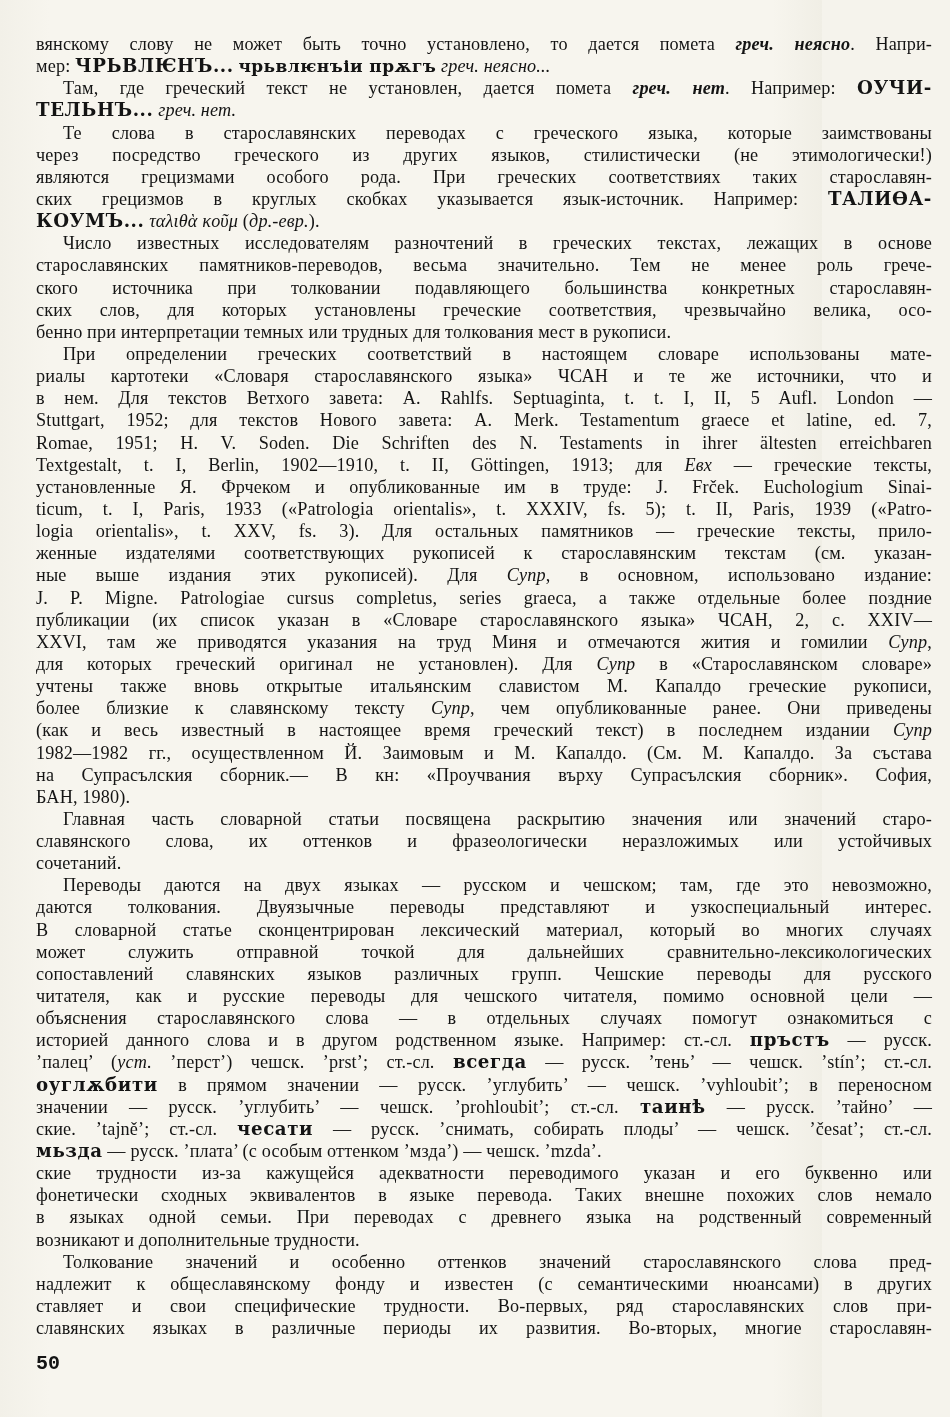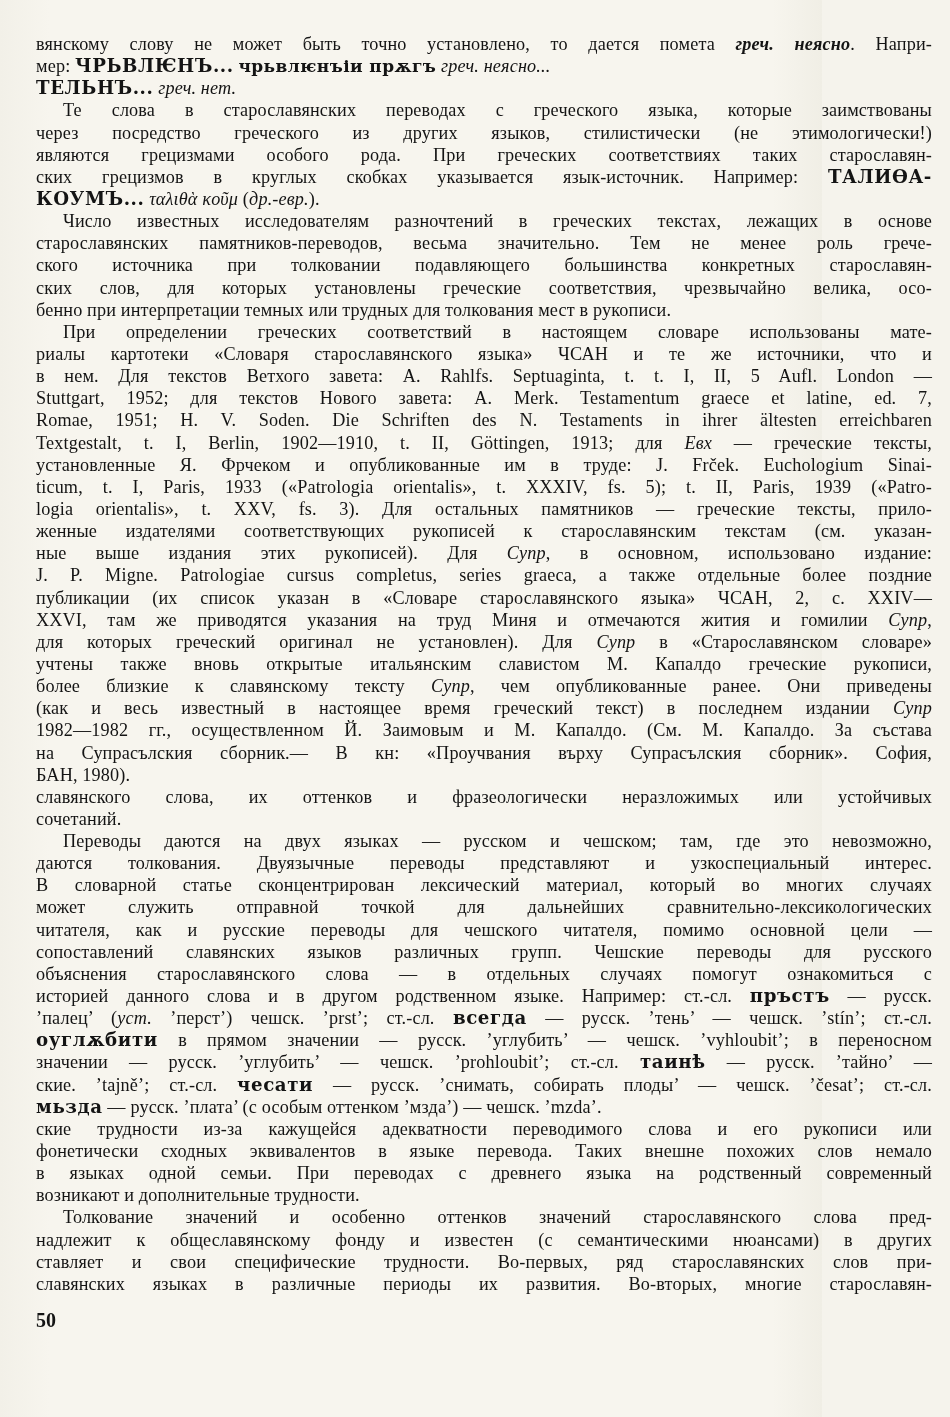--- a/index.html
+++ b/index.html
@@ -40,29 +40,31 @@
     font-family:"DejaVu Serif", serif;
     font-weight:bold;
     font-size:17px;
     letter-spacing:0.4px;
   }
   .page-number {
     margin-top:13px;
     font-size:20px;
     font-weight:bold;
     line-height:24px;
+    font-family:Liberation Mono, monospace;
   }
 </style>
 </head>
 <body>
 
 <div class="page">
   <div class="text-column">
       <div class="line jl"><span class="s-p">вянскому слову не может быть точно установлено, то дается помета </span><span class="s-bi">греч. неясно</span><span class="s-p">. Напри-</span></div>
       <div class="line"><span class="s-p">мер: </span><span class="s-cs">ЧРЬВЛѤНЪ...</span><span class="s-p"> </span><span class="s-css">чрьвлѥнъіи прѫгъ</span><span class="s-p"> </span><span class="s-i">греч. неясно...</span></div>
+      <div class="line jl ind"><span class="s-p">Там, где греческий текст не установлен, дается помета </span><span class="s-bi">греч. нет</span><span class="s-p">. Например: </span><span class="s-cs">ОУЧИ-</span></div>
       <div class="line"><span class="s-cs">ТЕЛЬНЪ...</span><span class="s-p"> </span><span class="s-i">греч. нет.</span></div>
       <div class="line jl ind"><span class="s-p">Те слова в старославянских переводах с греческого языка, которые заимствованы</span></div>
       <div class="line jl"><span class="s-p">через посредство греческого из других языков, стилистически (не этимологически!)</span></div>
       <div class="line jl"><span class="s-p">являются грецизмами особого рода. При греческих соответствиях таких старославян-</span></div>
       <div class="line jl"><span class="s-p">ских грецизмов в круглых скобках указывается язык-источник. Например: </span><span class="s-cs">ТАЛИѲА-</span></div>
       <div class="line"><span class="s-cs">КОУМЪ...</span><span class="s-p"> </span><span class="s-i">ταλιθὰ κοῦμ</span><span class="s-p"> (</span><span class="s-i">др.-евр.</span><span class="s-p">).</span></div>
       <div class="line jl ind"><span class="s-p">Число известных исследователям разночтений в греческих текстах, лежащих в основе</span></div>
       <div class="line jl"><span class="s-p">старославянских памятников-переводов, весьма значительно. Тем не менее роль грече-</span></div>
       <div class="line jl"><span class="s-p">ского источника при толковании подавляющего большинства конкретных старославян-</span></div>
       <div class="line jl"><span class="s-p">ских слов, для которых установлены греческие соответствия, чрезвычайно велика, осо-</span></div>
@@ -81,36 +83,37 @@
       <div class="line jl"><span class="s-p">J. P. Migne. Patrologiae cursus completus, series graeca, а также отдельные более поздние</span></div>
       <div class="line jl"><span class="s-p">публикации (их список указан в «Словаре старославянского языка» ЧСАН, 2, с. XXIV—</span></div>
       <div class="line jl"><span class="s-p">XXVI, там же приводятся указания на труд Миня и отмечаются жития и гомилии </span><span class="s-i">Супр</span><span class="s-p">,</span></div>
       <div class="line jl"><span class="s-p">для которых греческий оригинал не установлен). Для </span><span class="s-i">Супр</span><span class="s-p"> в «Старославянском словаре»</span></div>
       <div class="line jl"><span class="s-p">учтены также вновь открытые итальянским славистом М. Капалдо греческие рукописи,</span></div>
       <div class="line jl"><span class="s-p">более близкие к славянскому тексту </span><span class="s-i">Супр</span><span class="s-p">, чем опубликованные ранее. Они приведены</span></div>
       <div class="line jl"><span class="s-p">(как и весь известный в настоящее время греческий текст) в последнем издании </span><span class="s-i">Супр</span></div>
       <div class="line jl"><span class="s-p">1982—1982 гг., осуществленном Й. Заимовым и М. Капалдо. (См. М. Капалдо. За състава</span></div>
       <div class="line jl"><span class="s-p">на Супрасълския сборник.— В кн: «Проучвания върху Супрасълския сборник». София,</span></div>
       <div class="line"><span class="s-p">БАН, 1980).</span></div>
+      <div class="line jl ind"><span class="s-p">Главная часть словарной статьи посвящена раскрытию значения или значений старо-</span></div>
       <div class="line jl"><span class="s-p">славянского слова, их оттенков и фразеологически неразложимых или устойчивых</span></div>
       <div class="line"><span class="s-p">сочетаний.</span></div>
       <div class="line jl ind"><span class="s-p">Переводы даются на двух языках — русском и чешском; там, где это невозможно,</span></div>
       <div class="line jl"><span class="s-p">даются толкования. Двуязычные переводы представляют и узкоспециальный интерес.</span></div>
       <div class="line jl"><span class="s-p">В словарной статье сконцентрирован лексический материал, который во многих случаях</span></div>
       <div class="line jl"><span class="s-p">может служить отправной точкой для дальнейших сравнительно-лексикологических</span></div>
+      <div class="line jl"><span class="s-p">сопоставлений славянских языков различных групп. Чешские переводы для русского</span></div>
       <div class="line jl"><span class="s-p">читателя, как и русские переводы для чешского читателя, помимо основной цели —</span></div>
-      <div class="line jl"><span class="s-p">сопоставлений славянских языков различных групп. Чешские переводы для русского</span></div>
       <div class="line jl"><span class="s-p">объяснения старославянского слова — в отдельных случаях помогут ознакомиться с</span></div>
       <div class="line jl"><span class="s-p">историей данного слова и в другом родственном языке. Например: ст.-сл. </span><span class="s-cs">пръстъ</span><span class="s-p"> — русск.</span></div>
       <div class="line jl"><span class="s-p">’палец’ (</span><span class="s-i">уст.</span><span class="s-p"> ’перст’) чешск. ’prst’; ст.-сл. </span><span class="s-cs">всегда</span><span class="s-p"> — русск. ’тень’ — чешск. ’stín’; ст.-сл.</span></div>
       <div class="line jl"><span class="s-cs">оуглѫбити</span><span class="s-p"> в прямом значении — русск. ’углубить’ — чешск. ’vyhloubit’; в переносном</span></div>
       <div class="line jl"><span class="s-p">значении — русск. ’углубить’ — чешск. ’prohloubit’; ст.-сл. </span><span class="s-cs">таинѣ</span><span class="s-p"> — русск. ’тайно’ —</span></div>
       <div class="line jl"><span class="s-p">ские. ’tajně’; ст.-сл. </span><span class="s-cs">чесати</span><span class="s-p"> — русск. ’снимать, собирать плоды’ — чешск. ’česat’; ст.-сл.</span></div>
       <div class="line"><span class="s-cs">мьзда</span><span class="s-p"> — русск. ’плата’ (с особым оттенком ’мзда’) — чешск. ’mzda’.</span></div>
-      <div class="line jl"><span class="s-p">ские трудности из-за кажущейся адекватности переводимого слова и его рукописи или</span></div>
+      <div class="line jl"><span class="s-p">ские трудности из-за кажущейся адекватности переводимого указан и его буквенно или</span></div>
       <div class="line jl"><span class="s-p">фонетически сходных эквивалентов в языке перевода. Таких внешне похожих слов немало</span></div>
       <div class="line jl"><span class="s-p">в языках одной семьи. При переводах с древнего языка на родственный современный</span></div>
       <div class="line"><span class="s-p">возникают и дополнительные трудности.</span></div>
       <div class="line jl ind"><span class="s-p">Толкование значений и особенно оттенков значений старославянского слова пред-</span></div>
       <div class="line jl"><span class="s-p">надлежит к общеславянскому фонду и известен (с семантическими нюансами) в других</span></div>
       <div class="line jl"><span class="s-p">ставляет и свои специфические трудности. Во-первых, ряд старославянских слов при-</span></div>
       <div class="line jl"><span class="s-p">славянских языках в различные периоды их развития. Во-вторых, многие старославян-</span></div>
     </div>
   <div class="page-number">50</div>
 </div>

